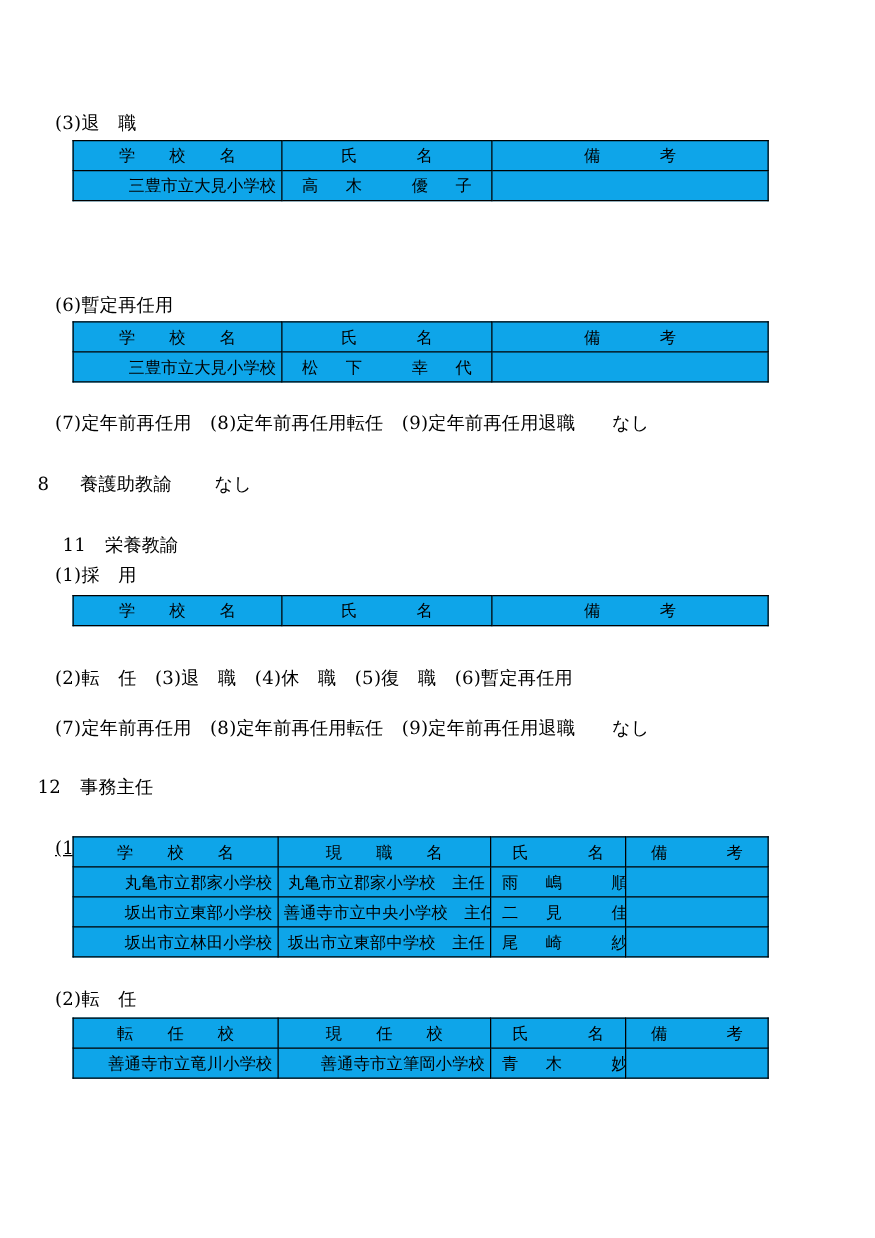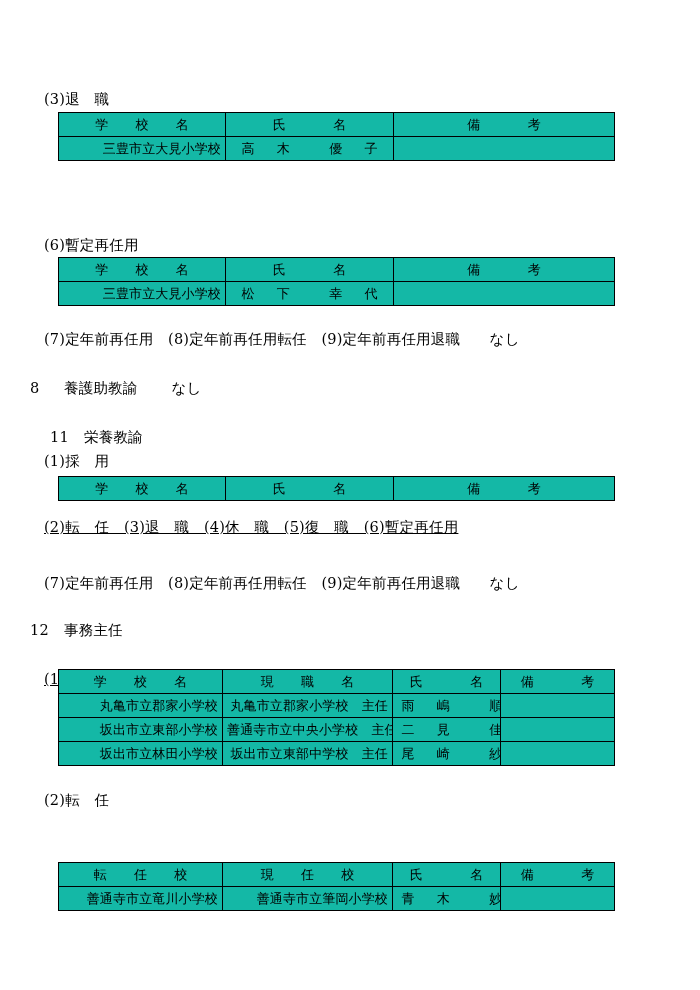--- a/index.html
+++ b/index.html
@@ -43,21 +43,21 @@
   }
   .gap-sm { display: inline-block; width: 14px; }
   .gap-lg { display: inline-block; width: 34px; }
 
   
   table.doc {
     position: absolute;
     border-collapse: collapse;
     table-layout: fixed;
     font-size: 13px;
-    background: #14b8a6;
+    background: #0ea5e9;
   }
   table.doc td, table.doc th {
     border: 1px solid #000;
     height: 23px;
     padding: 0 4px;
     font-weight: normal;
     vertical-align: middle;
     overflow: hidden;
     white-space: nowrap;
   }
@@ -168,21 +168,21 @@
       </colgroup>
     <tbody>
         <tr>
       <th>学　校　名</th>
       <th>氏　　名</th>
       <th>備　　考</th>
     </tr>
   </tbody>
     </table>
 
-  <div class="line lvl2" style="top:520px;text-decoration:underline;">(2)転　任　(3)退　職　(4)休　職　(5)復　職　(6)暫定再任用</div>
+  <div class="line lvl2" style="top:536px;">(2)転　任　(3)退　職　(4)休　職　(5)復　職　(6)暫定再任用</div>
   <div class="line lvl2" style="top:576px;">(7)定年前再任用　(8)定年前再任用転任　(9)定年前再任用退職　　なし</div>
 
   <div class="line lvl1" style="top:623px;">
     <span class="num">12</span><span class="gap-sm"></span><span>事務主任</span>
   </div>
 
   <div class="line lvl2" style="top:672px;text-decoration:underline;">
     <span>(1)</span><span>昇　任</span>
   </div>
 
@@ -218,21 +218,21 @@
       <td class="name">尾　崎　　紗　登　子</td>
       <td class="blank"></td>
     </tr>
   </tbody>
     </table>
 
   <div class="line lvl2" style="top:793px;">
     <span>(2)</span><span>転　任</span>
   </div>
 
-  <table class="doc t4col" style="top:814px;margin-top:48px;">
+  <table class="doc t4col" style="top:814px;">
     <colgroup>
         <col class="c-school4">
         <col class="c-post4">
         <col class="c-name4">
         <col class="c-note4">
       </colgroup>
     <tbody>
         <tr>
       <th>転　任　校</th>
       <th>現　任　校</th>

